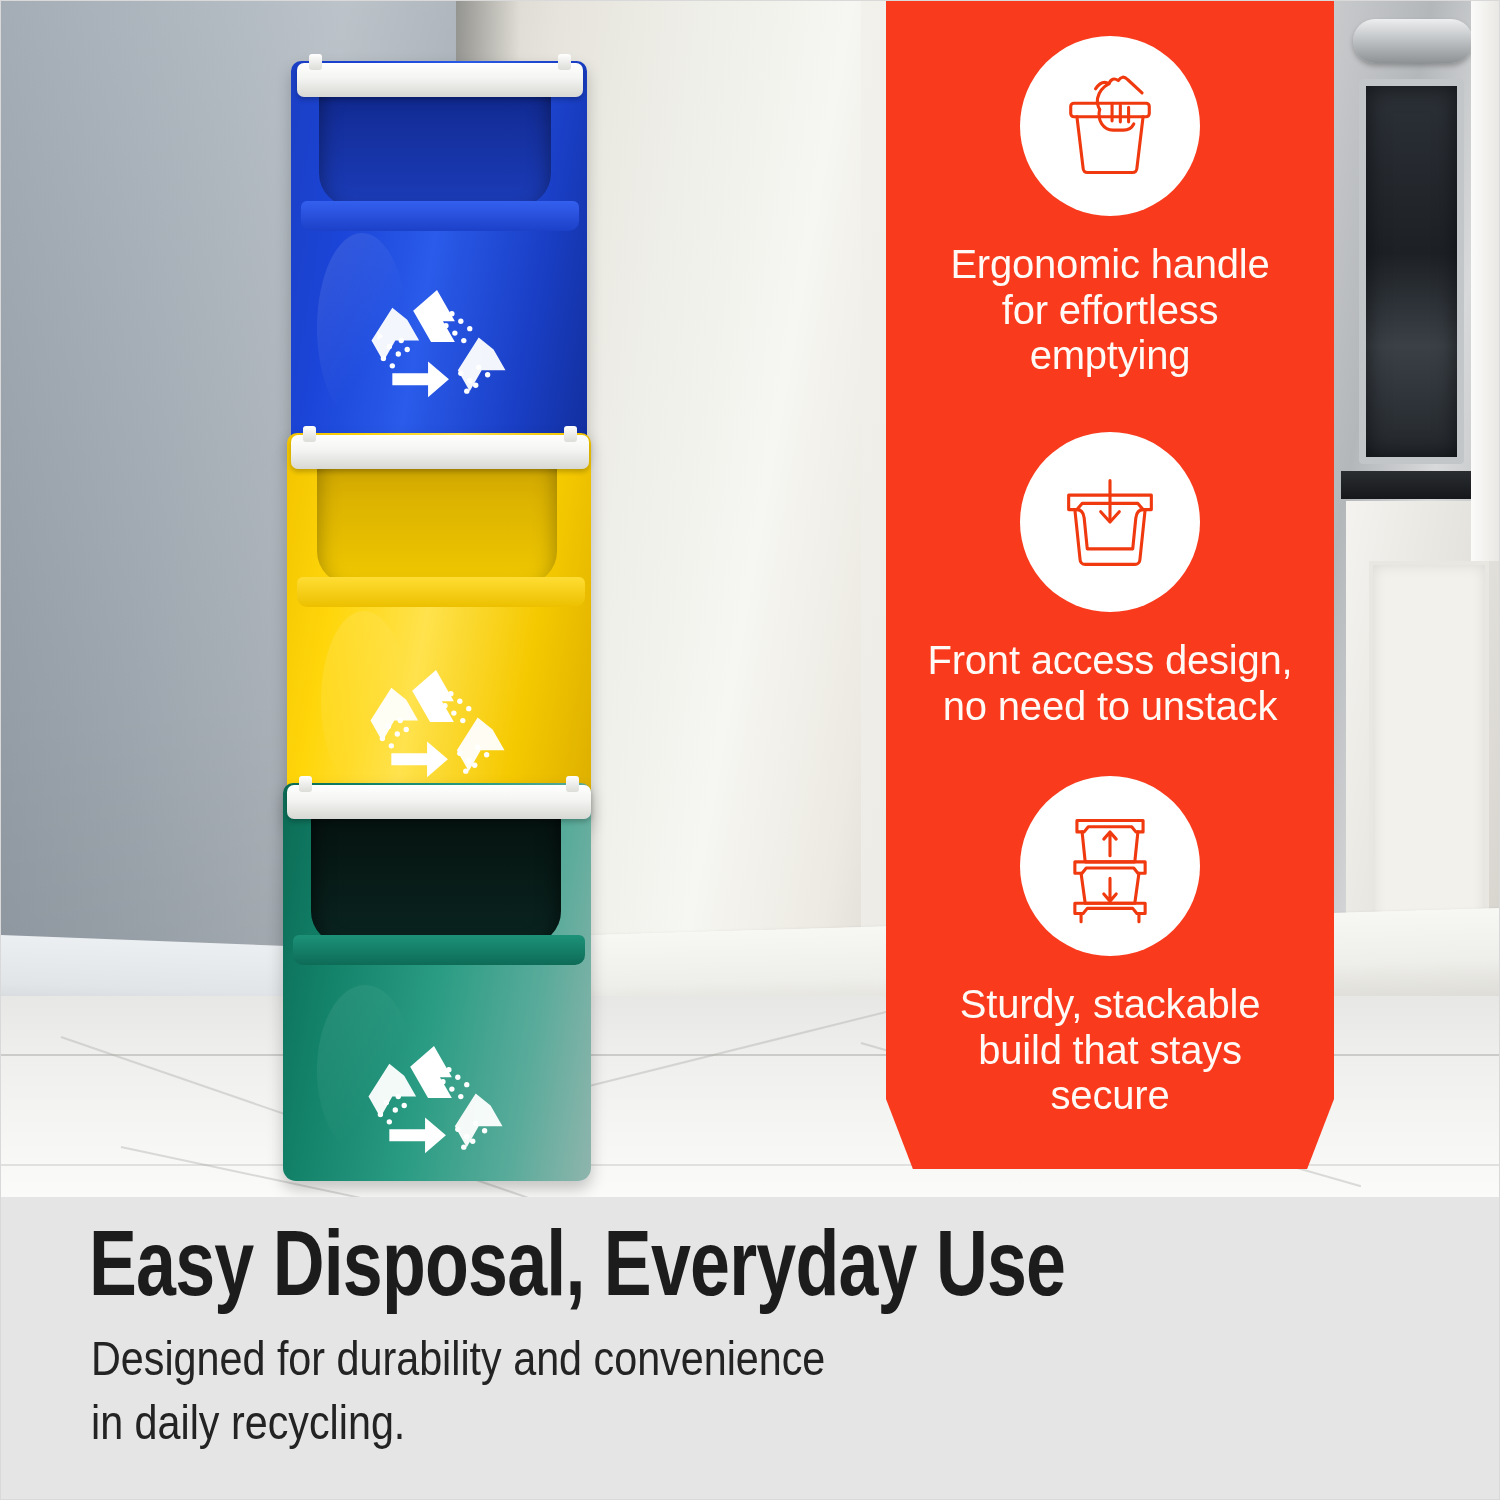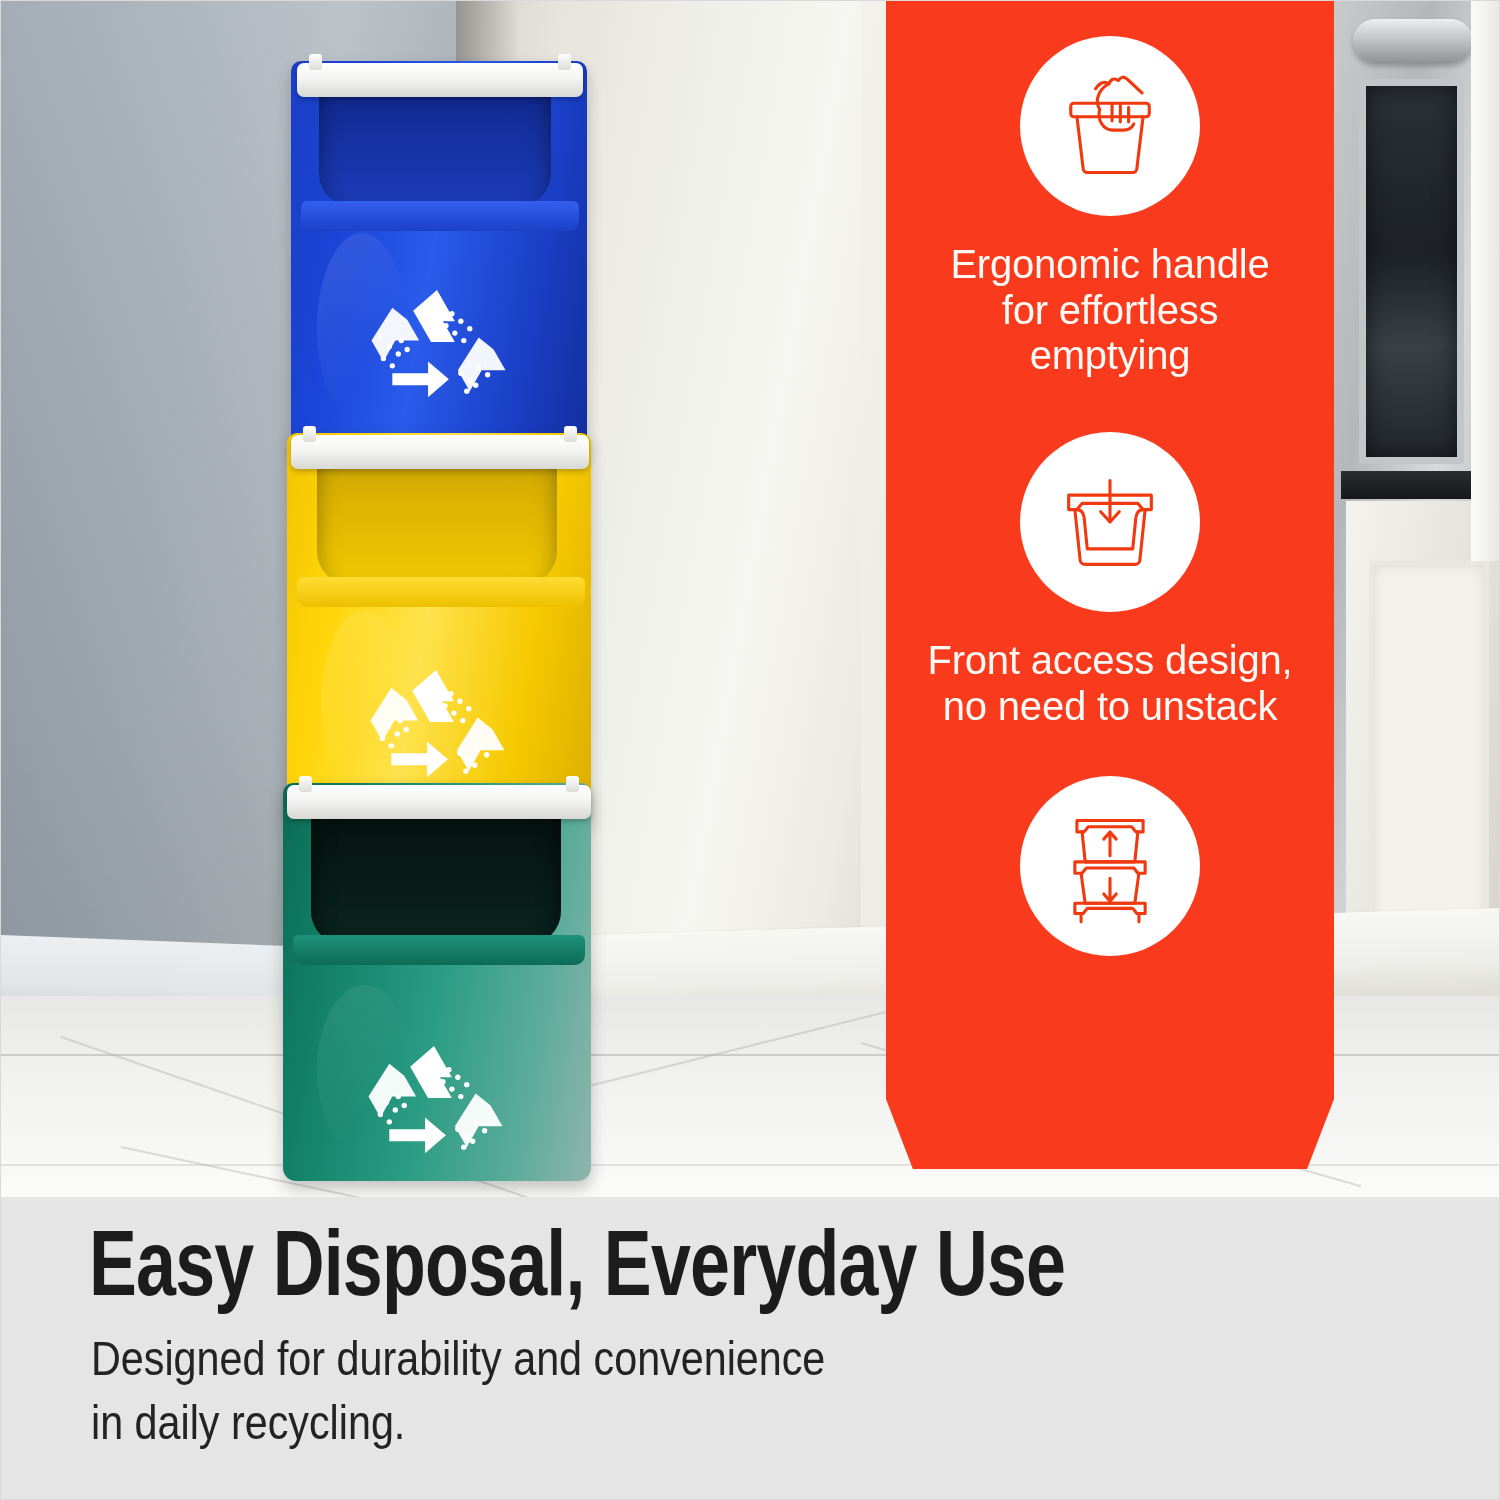--- a/index.html
+++ b/index.html
@@ -444,20 +444,23 @@
           <path d="M60 50 v-22 M54 34 L60 27 L66 34"></path>
 
           <path d="M26 56 h68 v11 h-7 l-4 -5 h-46 l-4 5 h-7 z"></path>
           <path d="M32 67 L36 96 h48 L88 67"></path>
           <path d="M60 72 v22 M54 87 L60 94 L66 87"></path>
 
           <path d="M26 96 h68 v10 h-8 l-4 -5 h-44 l-4 5 h-8 z"></path>
           <path d="M32 106 v8 M88 106 v8"></path>
         </svg>
       </div>
+      <div class="feat-text">Sturdy, stackable
+build that stays
+secure</div>
     </div>
 
   </div>
 
   <div id="copy">
     <div id="headline">Easy Disposal, Everyday Use</div>
     <div id="sub">Designed for durability and convenience
 in daily recycling.</div>
   </div>
 

